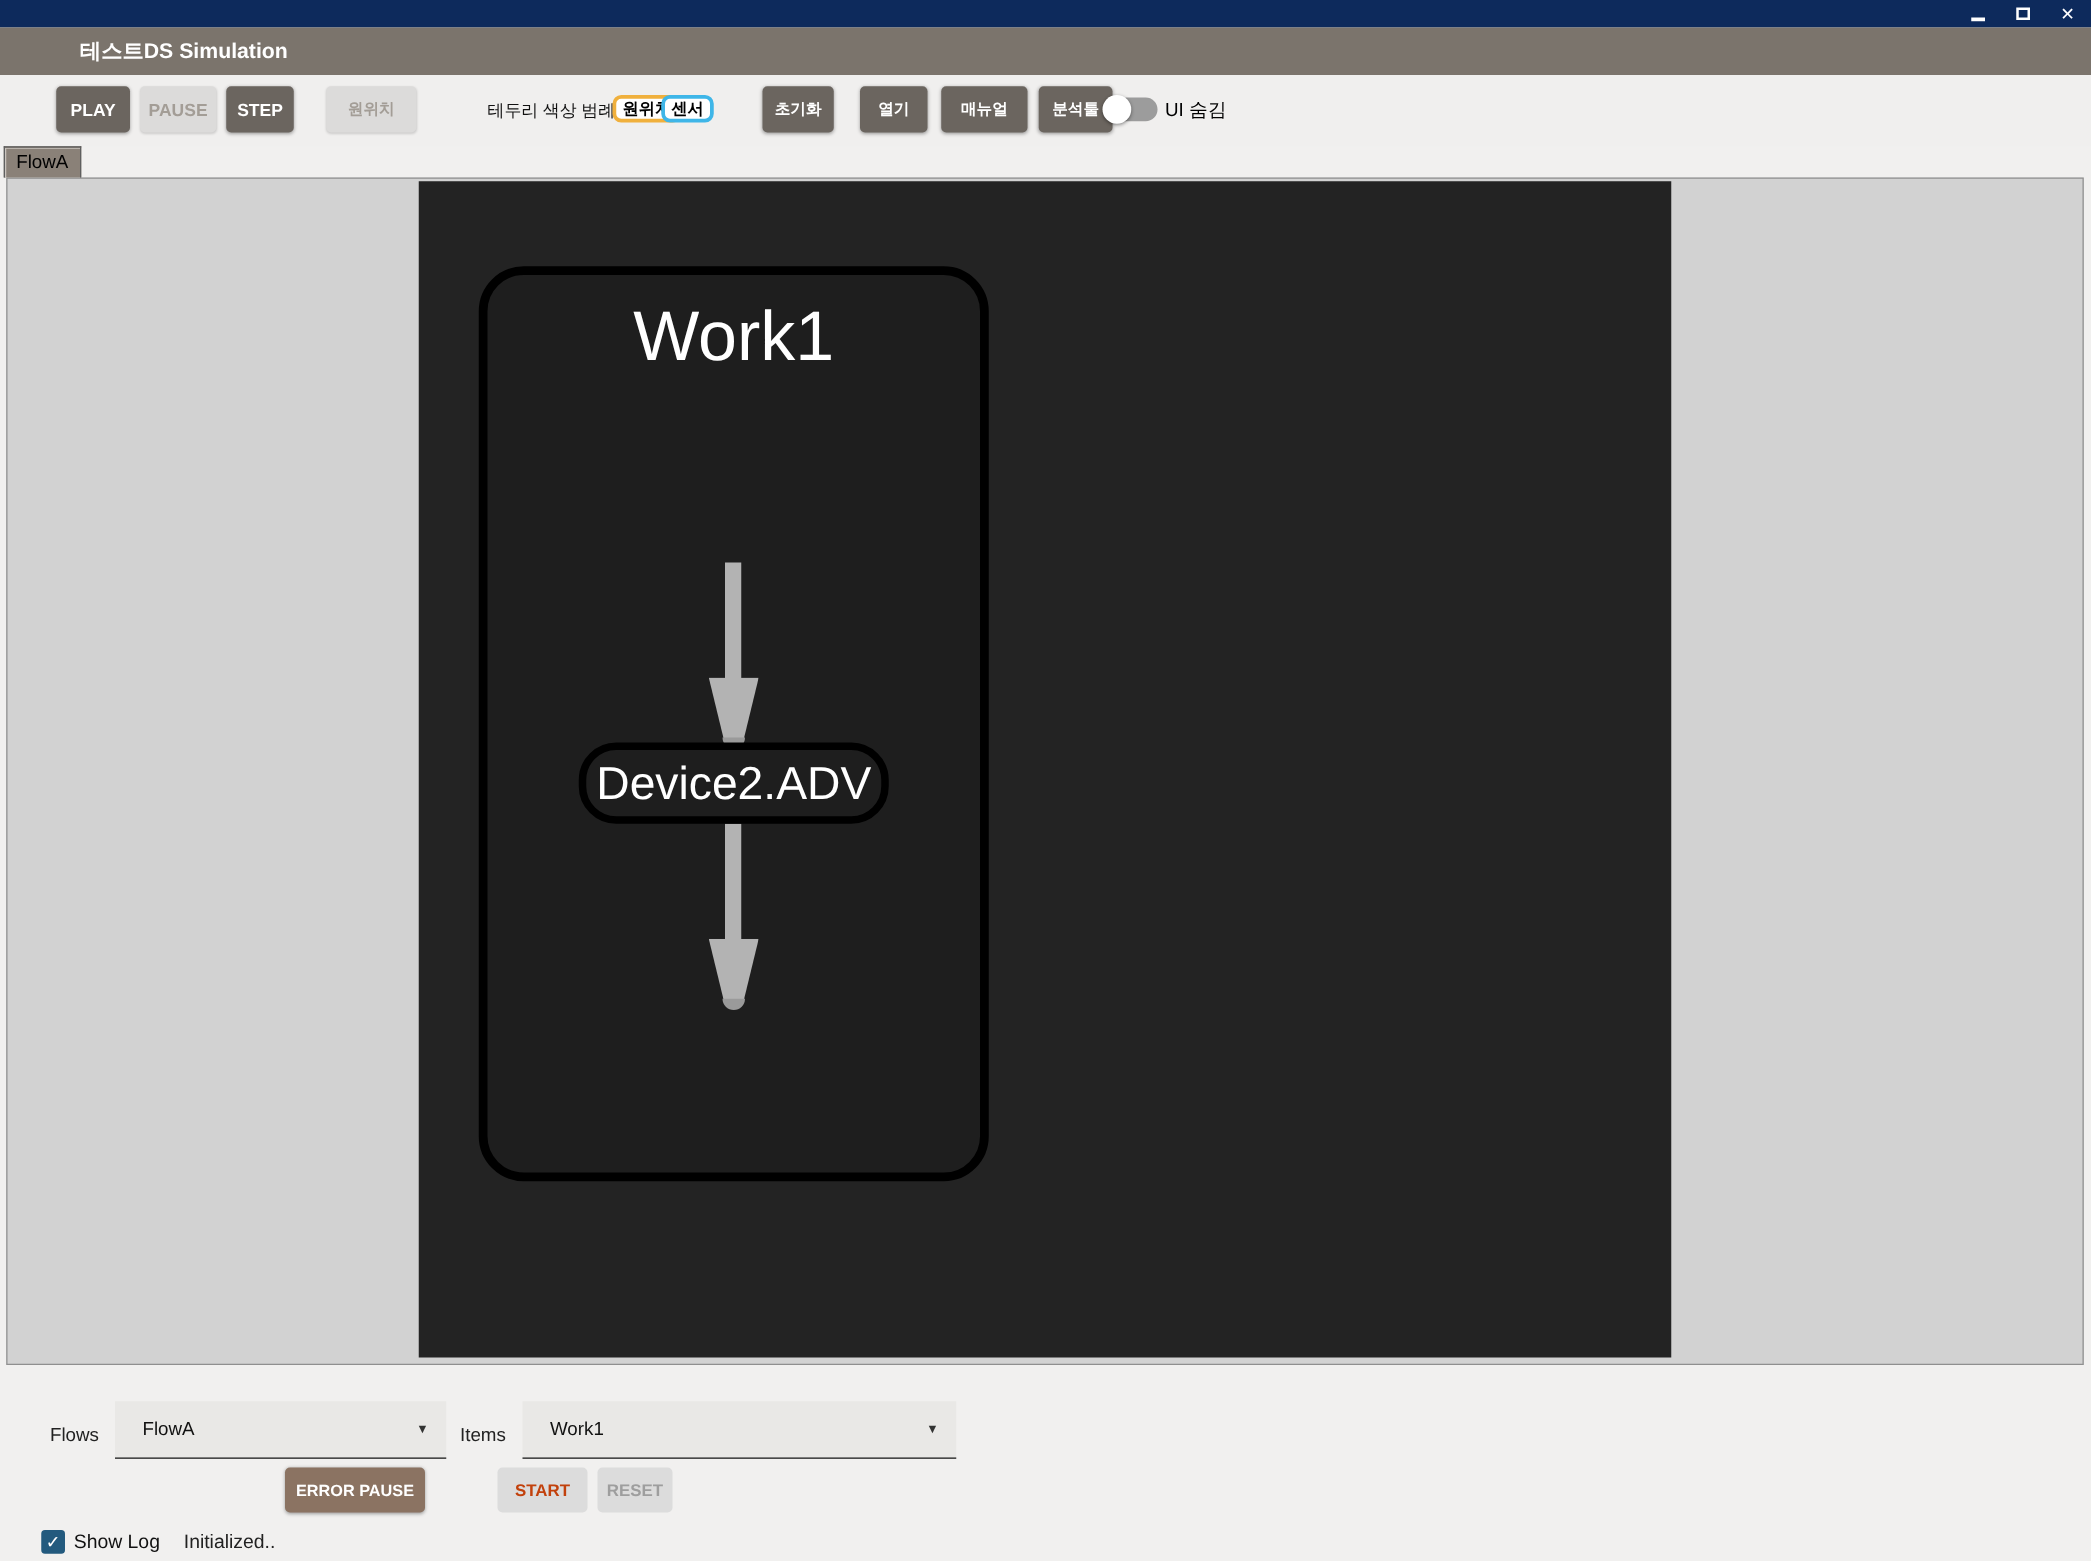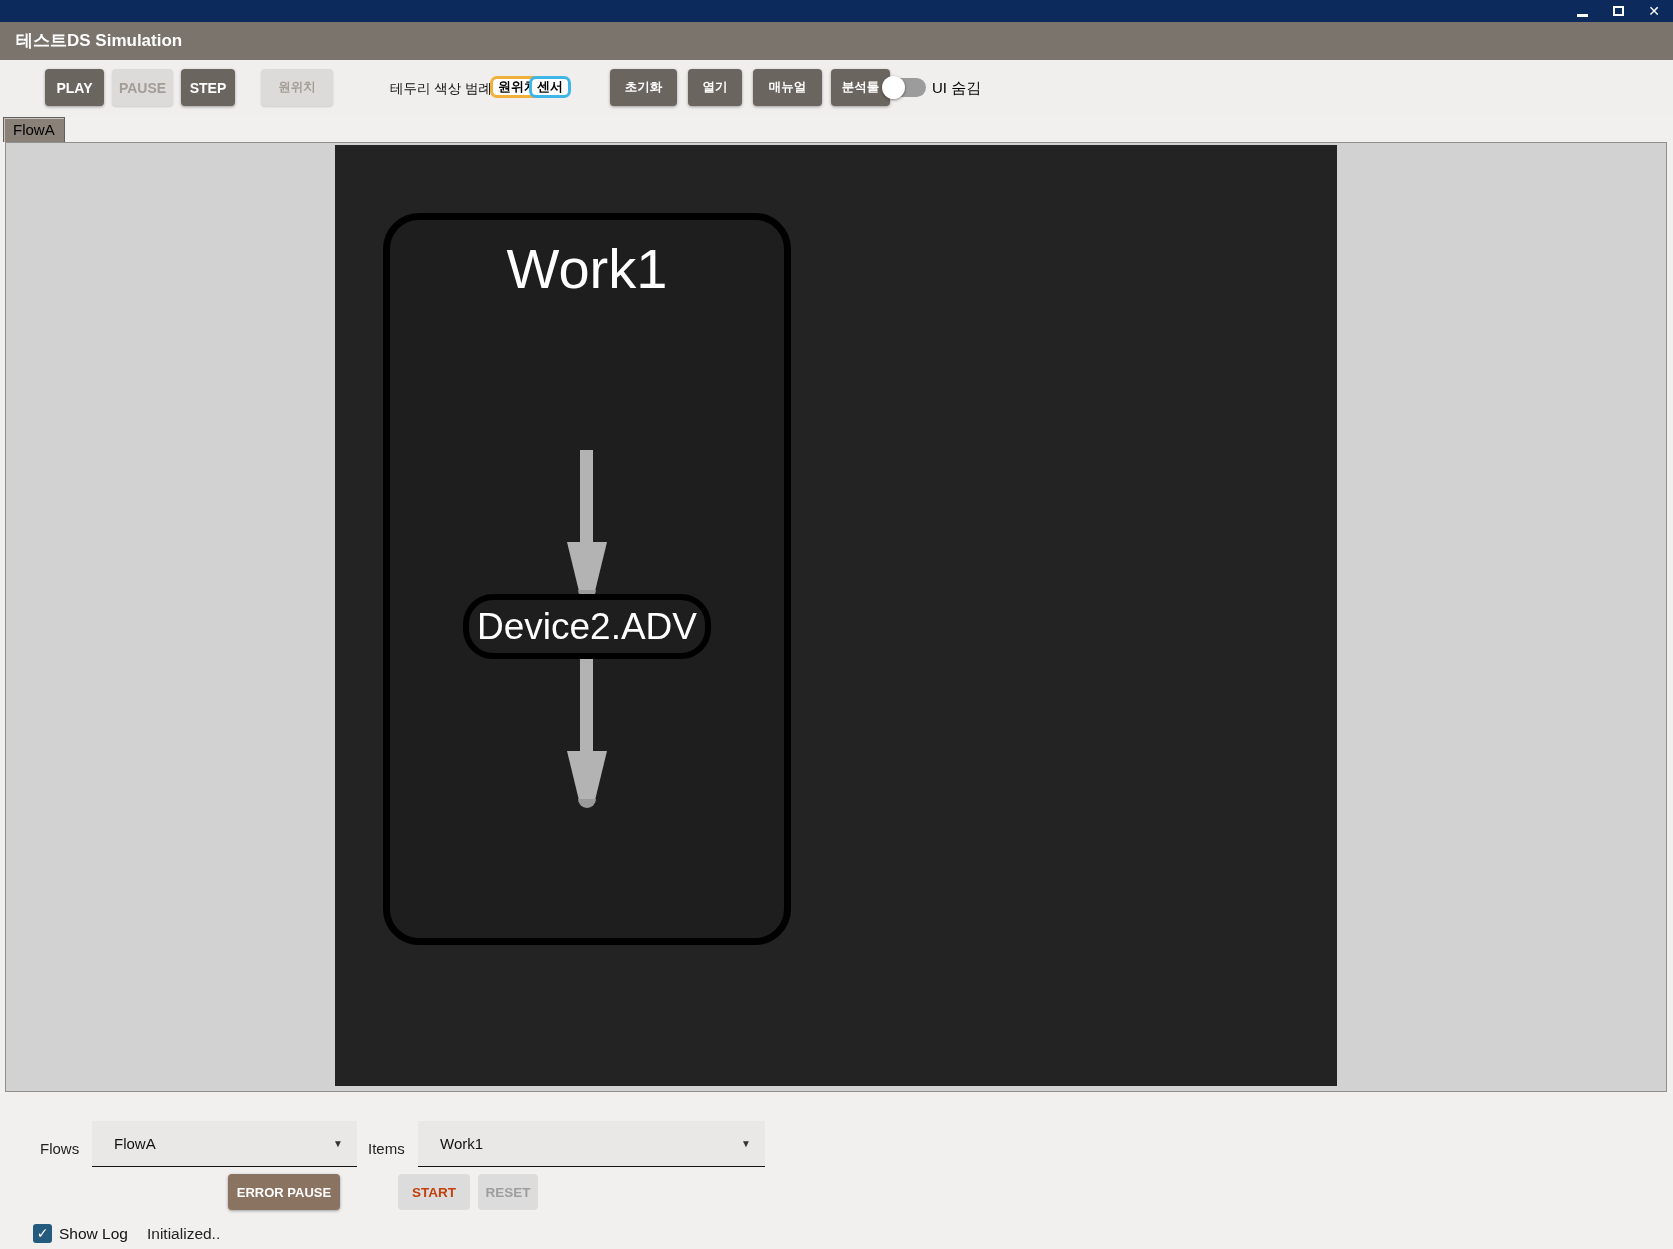--- a/index.html
+++ b/index.html
@@ -9,21 +9,21 @@
   
   .titlebar { position:absolute; left:0; top:0; width:100%; height:22px; background:#0d2a5c; }
   .winbtns { position:absolute; right:8px; top:0; height:22px; display:flex; align-items:center; gap:14px; }
   .winbtn { width:22px; height:22px; display:flex; align-items:center; justify-content:center; cursor:pointer; }
   .min-glyph { display:block; width:11px; height:3px; background:#fff; margin-top:8px; }
   .max-glyph { display:block; width:11px; height:10px; border:2px solid #fff; }
   .close-glyph { color:#fff; font-size:14px; font-weight:bold; line-height:22px; }
 
   
   .appheader { position:absolute; left:0; top:22px; width:100%; height:38px; background:#7b746c; }
-  .appheader span { color:#fff; font-size:17px; font-weight:bold; line-height:38px; padding-left:16px; display:inline-block; }
+  .appheader span { color:#fff; font-size:17px; font-weight:bold; line-height:38px; padding-left:16px; display:inline-block;margin-left:48px; }
 
   
   .toolbar { position:absolute; left:0; top:60px; width:100%; height:57px; background:#f0efee; }
   .tbtn { position:absolute; top:9px; height:37px; border:none; border-radius:4px; font-family:inherit;
           font-weight:bold; cursor:pointer;margin-left:21px; }
   .btn-dark { background:#6b655f; color:#ffffff; box-shadow:0 1px 3px rgba(0,0,0,0.35); }
   .btn-dis  { background:#dcdbda; color:#a39d96; box-shadow:0 1px 2px rgba(0,0,0,0.15); }
   .btn-en   { font-size:14px; }
   .btn-ko   { font-size:12.5px; }
   .legend-label { position:absolute; left:390px; top:20px; font-size:13.5px; color:#111; }
@@ -115,21 +115,21 @@
 <div class="toolbar">
   <button class="tbtn btn-dark btn-en" style="left:24px;width:59px">PLAY</button>
   <button class="tbtn btn-dis  btn-en" style="left:91px;width:61px">PAUSE</button>
   <button class="tbtn btn-dark btn-en" style="left:160px;width:54px">STEP</button>
   <button class="tbtn btn-dis  btn-ko" style="left:240px;width:72px">원위치</button>
 
   <span class="legend-label">테두리 색상 범례</span>
   <span class="badge orange">원위치</span>
   <span class="badge blue">센서</span>
 
-  <button class="tbtn btn-dark btn-ko" style="left:589px;width:67px">초기화</button>
+  <button class="tbtn btn-dark btn-ko" style="left:589px;width:57px">초기화</button>
   <button class="tbtn btn-dark btn-ko" style="left:667px;width:54px">열기</button>
   <button class="tbtn btn-dark btn-ko" style="left:732px;width:69px">매뉴얼</button>
   <button class="tbtn btn-dark btn-ko" style="left:810px;width:59px">분석툴</button>
 
   <div class="toggle">
     <div class="knob"></div>
   </div>
   <span class="ui-hide-label">UI 숨김</span>
 </div>
 

